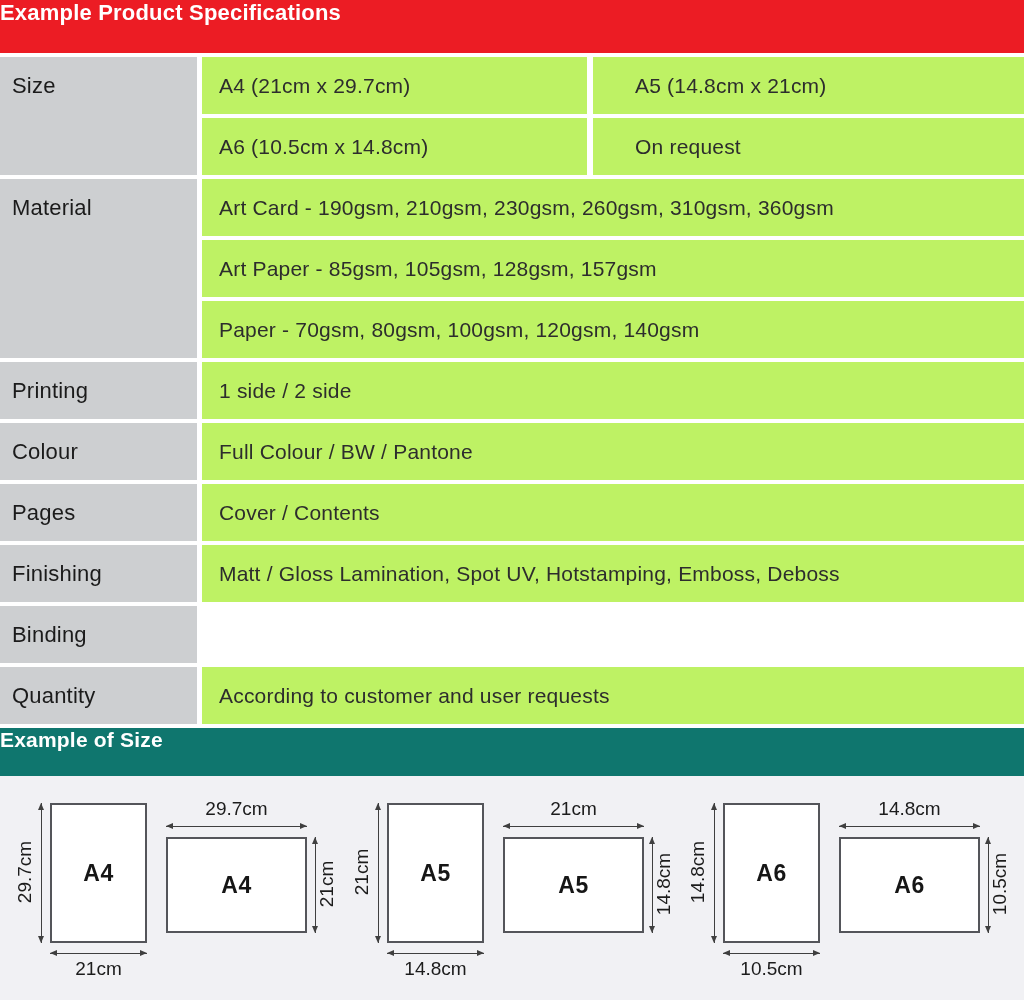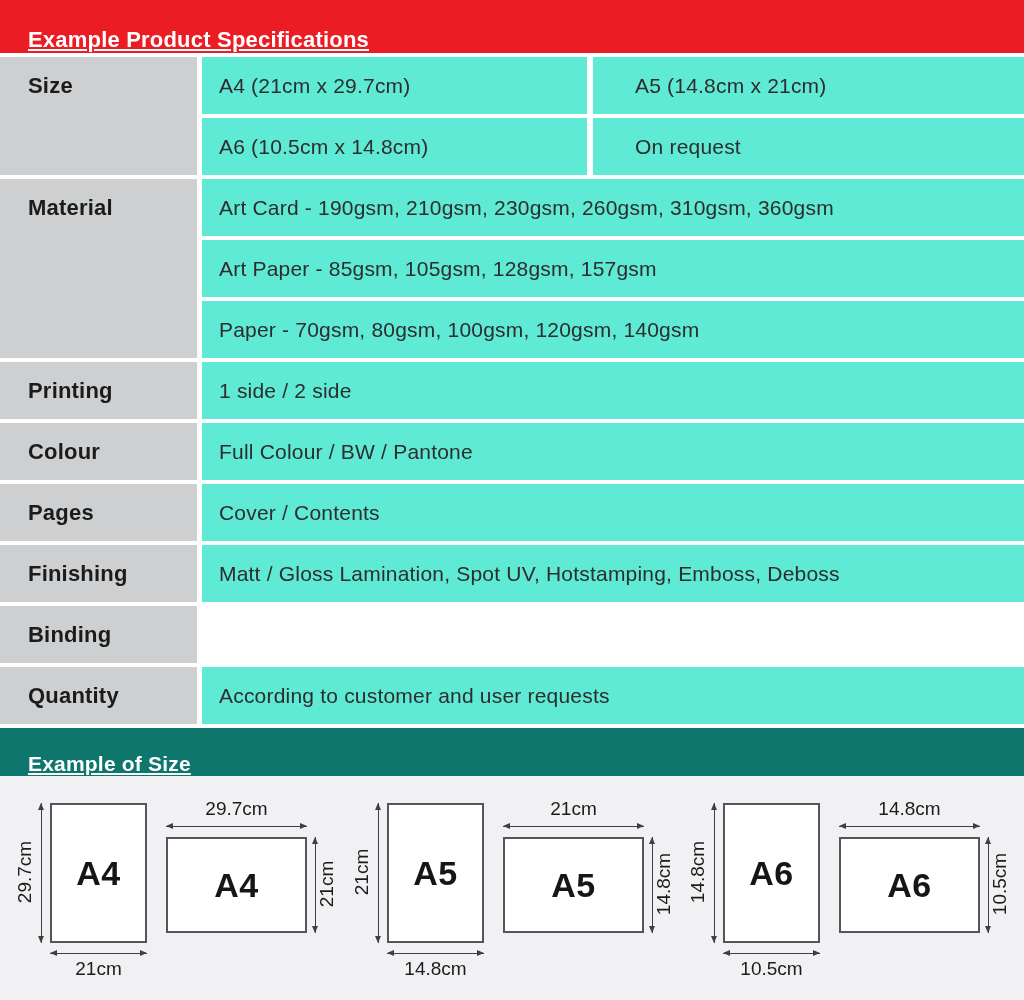--- a/index.html
+++ b/index.html
@@ -6,62 +6,62 @@
   body{
     width:1024px;height:1000px;
     font-family:"Liberation Sans", sans-serif;
     background:#ffffff;
     overflow:hidden;
   }
   .page{width:1024px;height:1000px;background:#ffffff;}
 
   
   .banner{
-    display:flex;align-items:flex-end;
-    padding-left:28px;box-sizing:border-box;
-    color:#ffffff;font-weight:bold;text-decoration:underline;
+    display:flex;align-items:flex-start;
+    box-sizing:border-box;
+    color:#ffffff;font-weight:bold;
   }
   .banner.red{height:53px;background:#EC1C24;font-size:22px;letter-spacing:.2px;}
   .banner.orange{height:48px;background:#0f766e;font-size:21px;margin-top:4px;letter-spacing:.2px;}
 
   
   .spec-table{display:flex;flex-direction:column;gap:4px;margin-top:4px;background:#ffffff;}
   .row-group{display:flex;gap:5px;}
   .label-cell{
     width:197px;flex:0 0 197px;background:#CDCFD1;
     display:flex;align-items:flex-start;box-sizing:border-box;
   }
   .label-cell .row-label{
     height:57px;display:flex;align-items:center;
-    padding-left:28px;font-weight:bold;font-size:22px;color:#1b1b1b;
+    padding-left:12px;font-weight:normal;font-size:22px;color:#1b1b1b;
     letter-spacing:.2px;
   }
   .subrows{flex:1;display:flex;flex-direction:column;gap:4px;}
   .subrow{height:57px;display:flex;gap:6px;}
   .cell{
-    background:#5eead4;flex:1;display:flex;align-items:center;
+    background:#bef264;flex:1;display:flex;align-items:center;
     padding-left:17px;box-sizing:border-box;
     font-size:21px;color:#2d2d2d;letter-spacing:.2px;
   }
   .subrow.two-col .cell.cell-a{flex:0 0 385px;}
   .subrow.two-col .cell.cell-b{padding-left:42px;text-align:center;}
 
   
   .size-section{
     position:relative;height:228px;background:#F1F1F4;
   }
   .size-group{position:absolute;top:0;width:330px;height:228px;}
   .size-group.g0{left:13px;}
   .size-group.g1{left:350px;}
   .size-group.g2{left:686px;}
 
   .paper{
     position:absolute;background:#ffffff;border:2px solid #54555a;
     box-sizing:border-box;display:flex;align-items:center;justify-content:center;
-    font-weight:bold;font-size:34px;color:#161616;letter-spacing:.5px;
+    font-weight:bold;font-size:23px;color:#161616;letter-spacing:.5px;
   }
   .paper.portrait{left:37px;top:27px;width:97px;height:140px;}
   .paper.landscape{left:153px;top:61px;width:141px;height:96px;}
 
   .dim-label{
     position:absolute;font-size:19px;color:#1c1c1c;text-align:center;white-space:nowrap;
   }
   .dim-label.p-left{left:-27px;top:85px;width:78px;transform:rotate(-90deg);}
   .dim-label.p-bottom{left:37px;top:182px;width:97px;}
   .dim-label.l-top{left:153px;top:22px;width:141px;}

